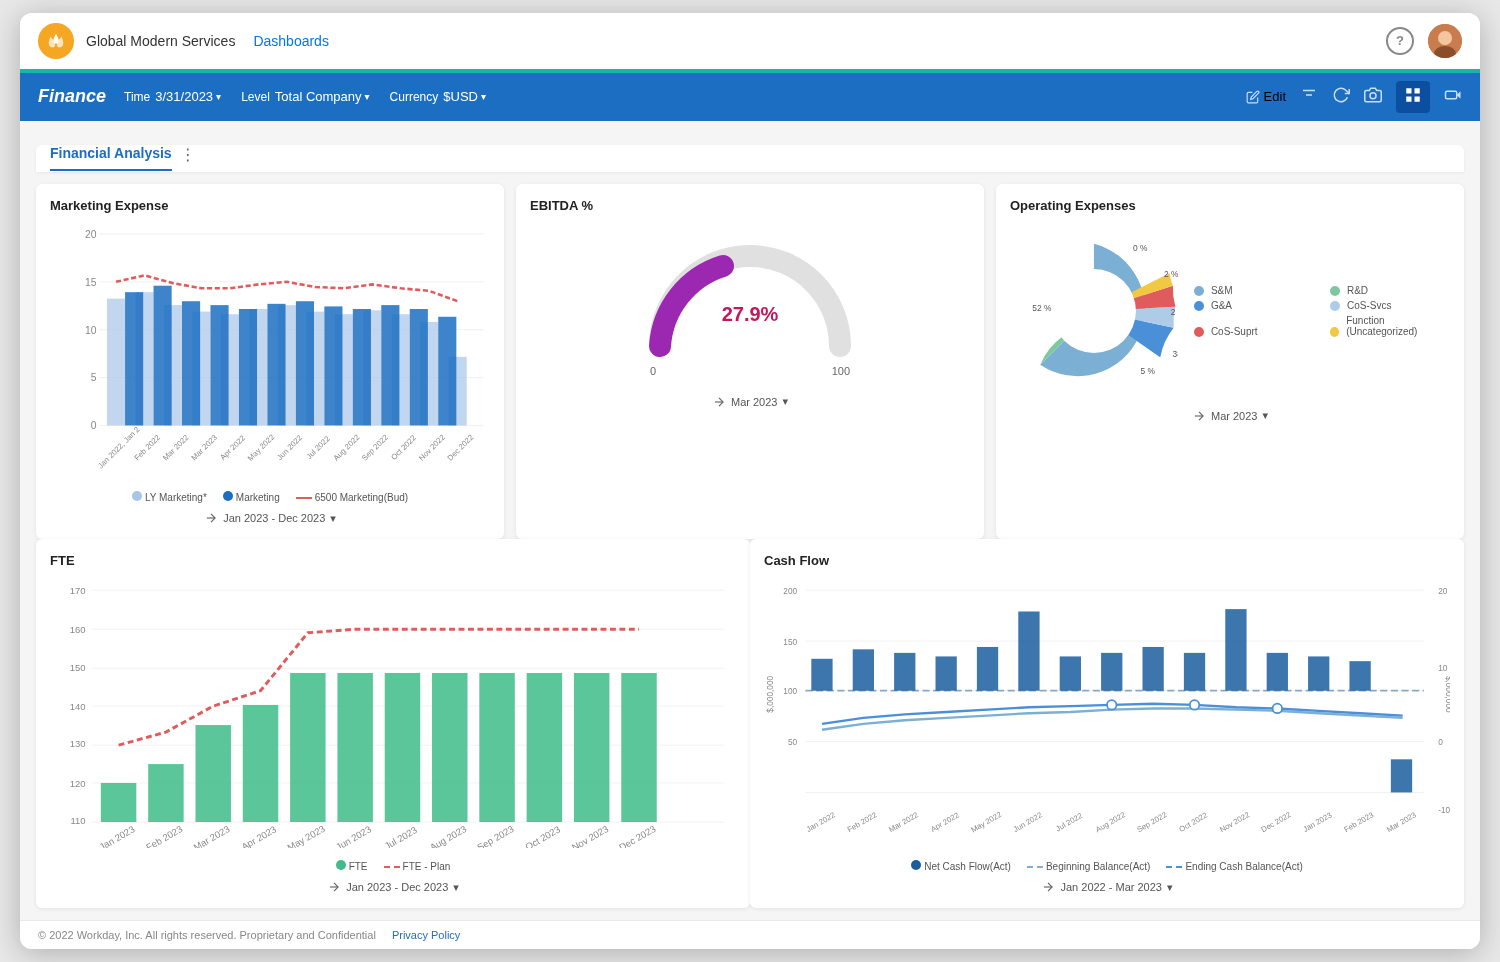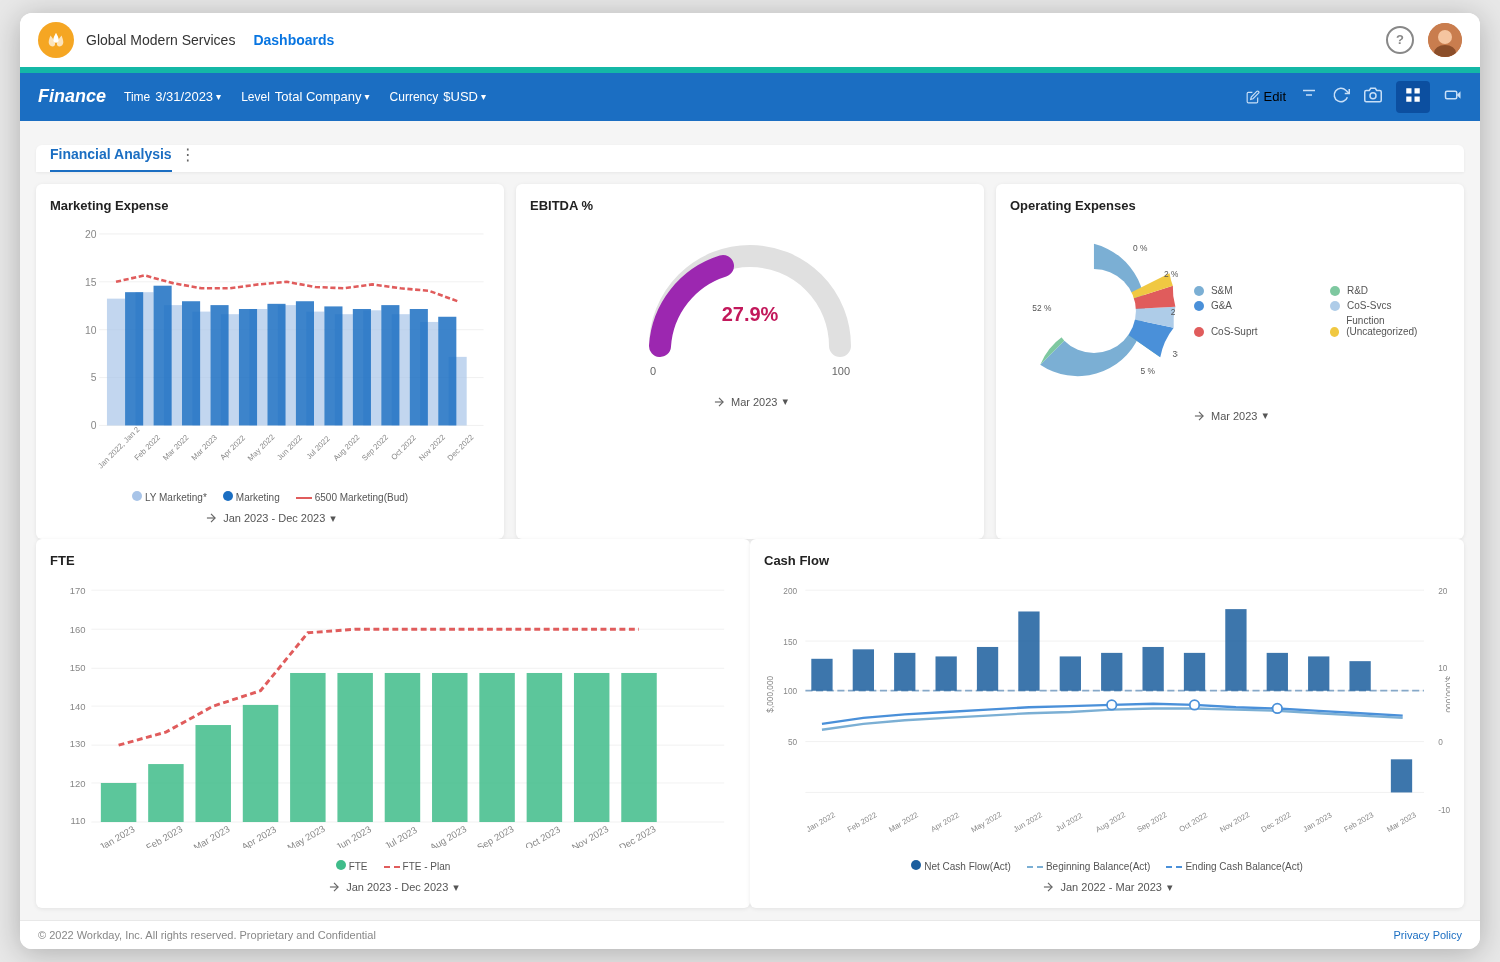--- a/index.html
+++ b/index.html
@@ -1,24 +1,24 @@
 <!DOCTYPE html>
 <html><head>
   <meta charset="utf-8">
   <style>
     * { box-sizing: border-box; margin: 0; padding: 0; }
     body { font-family: -apple-system, BlinkMacSystemFont, 'Segoe UI', Arial, sans-serif; background: #e8e8e8; display: flex; justify-content: center; align-items: center; min-height: 100vh; }
     .outer-frame { width: 1460px; background: #fff; border-radius: 12px; box-shadow: 0 4px 30px rgba(0,0,0,0.25); overflow: hidden; }
     
     
-    .top-nav { background: #fff; display: flex; align-items: center; padding: 10px 18px; border-bottom: 6px solid #14b8a6; height: 60px; }
+    .top-nav { background: #fff; display: flex; align-items: center; padding: 10px 18px; border-bottom: 4px solid #14b8a6; height: 60px; }
     .workday-logo { width: 36px; height: 36px; background: #f5a623; border-radius: 50%; display: flex; align-items: center; justify-content: center; margin-right: 12px; flex-shrink: 0; }
     .workday-logo svg { width: 22px; height: 22px; }
     .nav-company { font-size: 14px; color: #333; font-weight: 500; margin-right: 18px; }
-    .nav-dashboards { font-size: 14px; color: #0875e1; font-weight: 700; }
+    .nav-dashboards { font-size: 14px; color: #0875e1; font-weight: 400; }
     .nav-right { margin-left: auto; display: flex; align-items: center; gap: 14px; }
     .nav-help { width: 28px; height: 28px; border: 2px solid #888; border-radius: 50%; display: flex; align-items: center; justify-content: center; color: #888; font-size: 13px; font-weight: bold; }
     .nav-avatar { width: 34px; height: 34px; border-radius: 50%; background: #c97d4e; overflow: hidden; display: flex; align-items: center; justify-content: center; }
     .nav-avatar svg { width: 34px; height: 34px; }
 
     
     .finance-header { background: #1b6ec2; display: flex; align-items: center; padding: 0 18px; height: 48px; }
     .finance-title { color: #fff; font-size: 18px; font-weight: 600; margin-right: 18px; font-style: italic; }
     .filter-group { display: flex; align-items: center; gap: 5px; color: #fff; font-size: 13px; }
     .filter-label { color: #ffffff; font-size: 12px; }
@@ -42,21 +42,21 @@
     .chart-footer { display: flex; align-items: center; justify-content: center; gap: 16px; margin-top: 8px; font-size: 10px; color: #555; flex-wrap: wrap; }
     .legend-dot { width: 10px; height: 10px; border-radius: 50%; display: inline-block; margin-right: 3px; }
     .legend-line { width: 16px; height: 2px; display: inline-block; margin-right: 3px; vertical-align: middle; }
     .chart-date-nav { display: flex; align-items: center; justify-content: center; gap: 5px; margin-top: 8px; font-size: 11px; color: #555; cursor: pointer; }
     .chart-date-nav svg { width: 14px; height: 14px; color: #666; }
 
     
     .chart-svg-wrap { width: 100%; }
 
     
-    .footer { background: #fff; padding: 8px 18px; display: flex; align-items: center; gap: 16px; font-size: 11px; color: #888; border-top: 1px solid #e8e8e8; justify-content: space-between; }
+    .footer { background: #fff; padding: 8px 18px; display: flex; align-items: center; gap: 16px; font-size: 11px; color: #888; border-top: 1px solid #e8e8e8; }
     .footer-link { color: #1b6ec2; text-decoration: none; }
 
     
     .gauge-wrap { display: flex; flex-direction: column; align-items: center; padding: 10px 0; }
     .gauge-labels { display: flex; justify-content: space-between; width: 200px; font-size: 11px; color: #666; margin-top: 4px; }
 
     
     .donut-wrap { display: flex; align-items: center; justify-content: center; gap: 16px; }
     .donut-legend { display: grid; grid-template-columns: 1fr 1fr; gap: 4px 16px; font-size: 10px; color: #555; }
     .legend-item { display: flex; align-items: flex-end; gap: 4px; }
@@ -155,21 +155,21 @@
         <svg width="18" height="18" viewBox="0 0 24 24" fill="none" stroke="#c8dff7" stroke-width="2">
             <rect x="2" y="7" width="15" height="10" rx="2"></rect>
             <polygon points="22 7 17 12 22 17 22 7" fill="#c8dff7" stroke="none"></polygon>
           </svg>
       </span>
     </div>
   </div>
 
   <div class="content">
 
-    <div style="background:#fff; padding: 0 14px; border-radius:6px 6px 0 0; display:flex; align-items:flex-end; margin-bottom:12px; box-shadow: 0 1px 3px rgba(0,0,0,0.06); margin-top: 12px;">
+    <div style="background:#fff; padding: 0 14px; border-radius:6px 6px 0 0; display:flex; align-items:center; margin-bottom:12px; box-shadow: 0 1px 3px rgba(0,0,0,0.06); margin-top: 12px;">
       <span class="tab-active">Financial Analysis</span>
       <span class="tab-dots">⋮</span>
     </div>
 
     <div class="charts-top">
 
       <div class="chart-card">
         <div class="chart-title">Marketing Expense</div>
         <svg viewBox="0 0 340 200" class="chart-svg-wrap">
 

